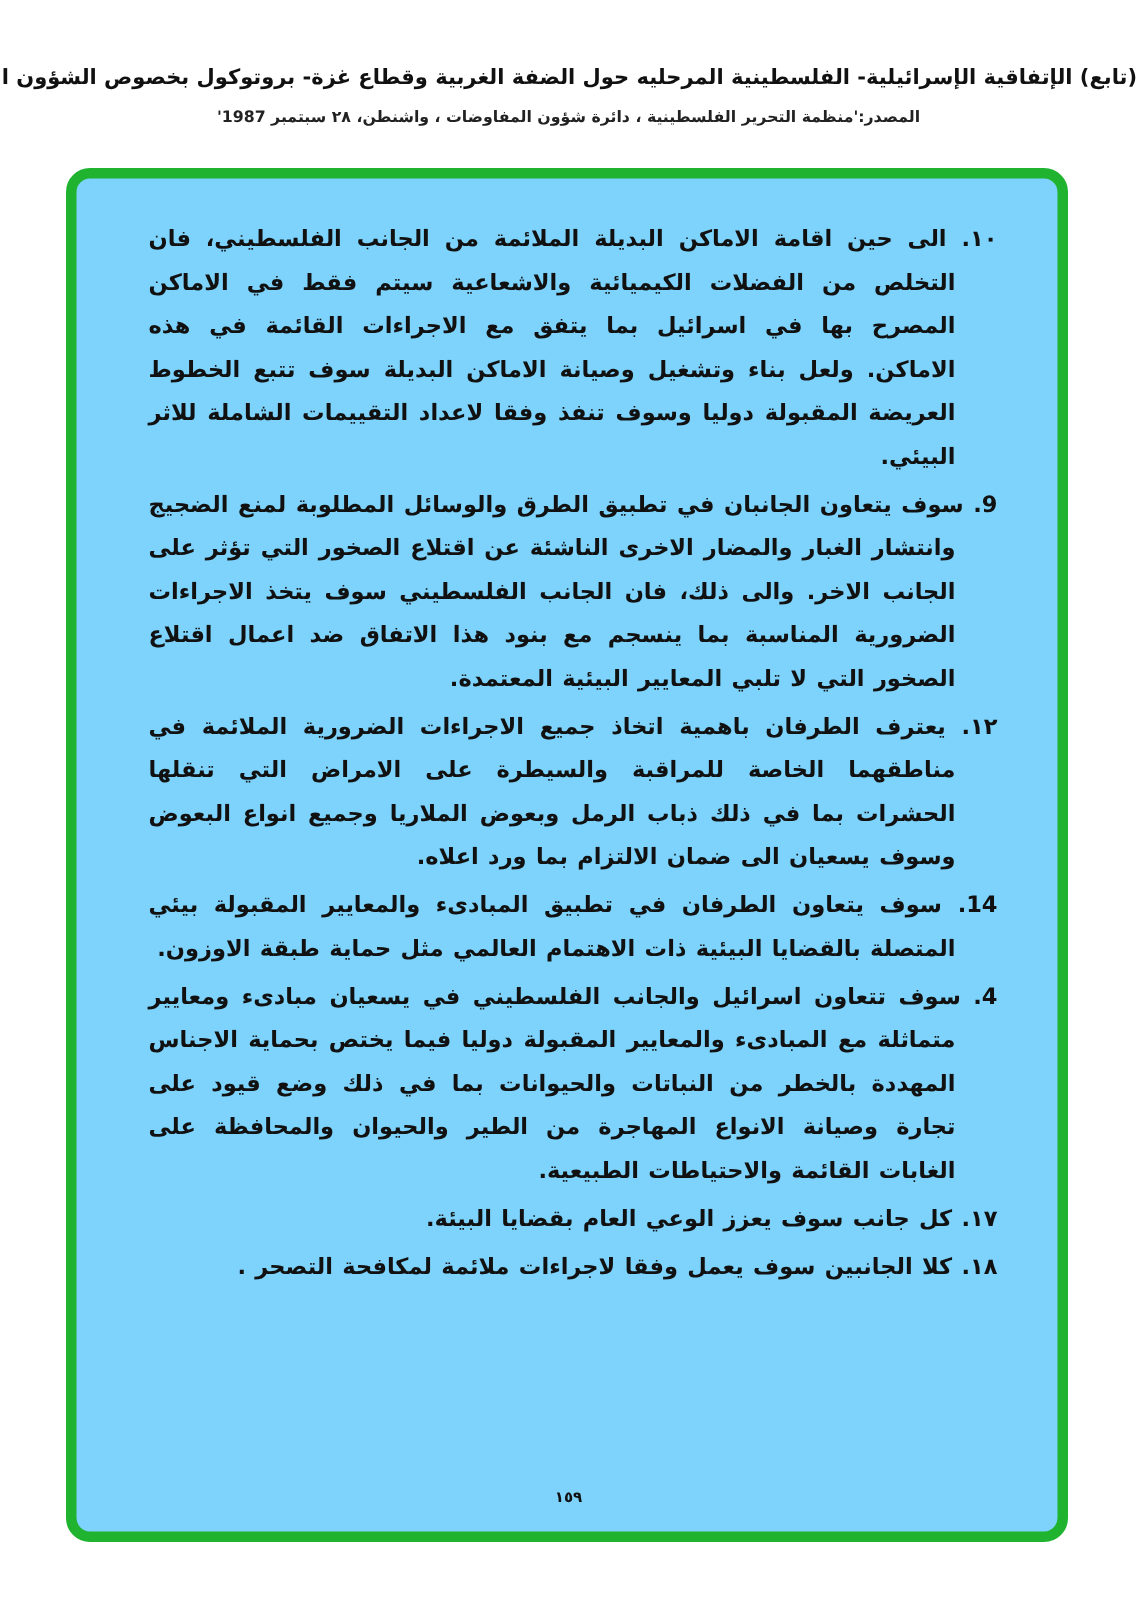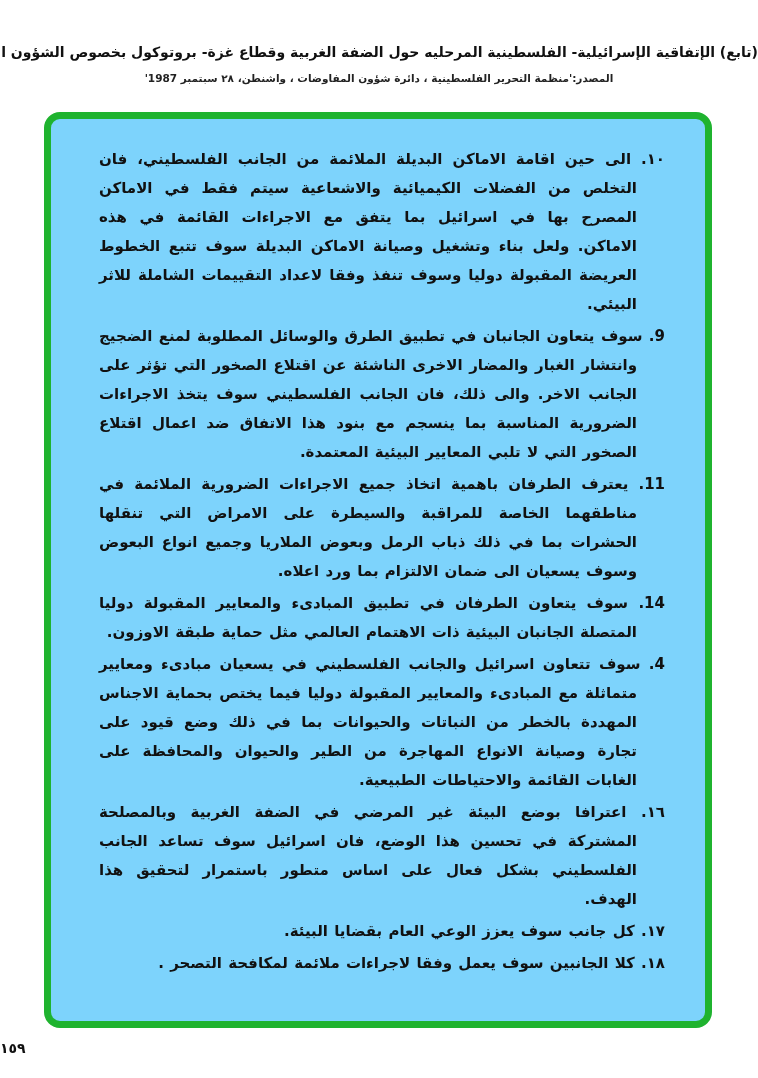--- a/index.html
+++ b/index.html
@@ -59,47 +59,46 @@
     text-indent: -28px;
     margin-bottom: 3px;
     word-spacing: 1px;
   }
   .clause .num {
     white-space: nowrap;
   }
   .page-number {
     position: absolute;
     left: 0;
-    top: 1040px;
+    top: 993px;
     width: 758px;
-    text-align: left;
+    text-align: center;
     direction: rtl;
-    font-size: 14px;
+    font-size: 10px;
     font-weight: 700;
     letter-spacing: 2px;
   }
 </style>
 </head>
 <body>
 
 <div>
 
   <header class="doc-header">
     <div class="doc-title">(تابع) الإتفاقية الإسرائيلية- الفلسطينية المرحليه حول الضفة الغربية وقطاع غزة- بروتوكول بخصوص الشؤون المدنية</div>
     <div class="doc-source">المصدر:'منظمة التحرير الفلسطينية ، دائرة شؤون المفاوضات ، واشنطن، ٢٨ سبتمبر 1987'</div>
   </header>
 
   <div class="content-frame" style="border-color: rgb(31, 179, 47);">
     <ol class="clauses" id="clauses">
         <li class="clause"><span class="num">١٠.</span> <span class="txt">الى حين اقامة الاماكن البديلة الملائمة من الجانب الفلسطيني، فان التخلص من الفضلات الكيميائية والاشعاعية سيتم فقط في الاماكن المصرح بها في اسرائيل بما يتفق مع الاجراءات القائمة في هذه الاماكن. ولعل بناء وتشغيل وصيانة الاماكن البديلة سوف تتبع الخطوط العريضة المقبولة دوليا وسوف تنفذ وفقا لاعداد التقييمات الشاملة للاثر البيئي.</span></li>
         <li class="clause"><span class="num">9.</span> <span class="txt">سوف يتعاون الجانبان في تطبيق الطرق والوسائل المطلوبة لمنع الضجيج وانتشار الغبار والمضار الاخرى الناشئة عن اقتلاع الصخور التي تؤثر على الجانب الاخر. والى ذلك، فان الجانب الفلسطيني سوف يتخذ الاجراءات الضرورية المناسبة بما ينسجم مع بنود هذا الاتفاق ضد اعمال اقتلاع الصخور التي لا تلبي المعايير البيئية المعتمدة.</span></li>
-        <li class="clause"><span class="num">11.</span> <span class="txt">يعترف الطرفان باهمية اتخاذ جميع الاجراءات الضرورية الملائمة في مناطقهما الخاصة للمراقبة والسيطرة على الامراض التي تنقلها الحشرات بما في ذلك ذباب الرمل وبعوض الملاريا وجميع انواع البعوض وسوف يسعيان الى ضمان الالتزام بما ورد اعلاه.</span></li>
-        <li class="clause"><span class="num">14.</span> <span class="txt">سوف يتعاون الطرفان في تطبيق المبادىء والمعايير المقبولة دوليا المتصلة الجانبان البيئية ذات الاهتمام العالمي مثل حماية طبقة الاوزون.</span></li>
+        <li class="clause"><span class="num">١٢.</span> <span class="txt">يعترف الطرفان باهمية اتخاذ جميع الاجراءات الضرورية الملائمة في مناطقهما الخاصة للمراقبة والسيطرة على الامراض التي تنقلها الحشرات بما في ذلك ذباب الرمل وبعوض الملاريا وجميع انواع البعوض وسوف يسعيان الى ضمان الالتزام بما ورد اعلاه.</span></li>
+        <li class="clause"><span class="num">14.</span> <span class="txt">سوف يتعاون الطرفان في تطبيق المبادىء والمعايير المقبولة بيئي المتصلة بالقضايا البيئية ذات الاهتمام العالمي مثل حماية طبقة الاوزون.</span></li>
         <li class="clause"><span class="num">4.</span> <span class="txt">سوف تتعاون اسرائيل والجانب الفلسطيني في يسعيان مبادىء ومعايير متماثلة مع المبادىء والمعايير المقبولة دوليا فيما يختص بحماية الاجناس المهددة بالخطر من النباتات والحيوانات بما في ذلك وضع قيود على تجارة وصيانة الانواع المهاجرة من الطير والحيوان والمحافظة على الغابات القائمة والاحتياطات الطبيعية.</span></li>
-        <li class="clause"><span class="num">١٦.</span> <span class="txt">اعترافا بوضع البيئة غير المرضي في الضفة الغربية وبالمصلحة المشتركة في تحسين هذا الوضع، فان اسرائيل سوف تساعد الجانب الفلسطيني بشكل فعال على اساس متطور باستمرار لتحقيق هذا الهدف.</span></li>
         <li class="clause"><span class="num">١٧.</span> <span class="txt">كل جانب سوف يعزز الوعي العام بقضايا البيئة.</span></li>
         <li class="clause"><span class="num">١٨.</span> <span class="txt">كلا الجانبين سوف يعمل وفقا لاجراءات ملائمة لمكافحة التصحر .</span></li>
       </ol>
   </div>
 
   <div class="page-number">١٥٩</div>
 
 </div>
 
 </body></html>

